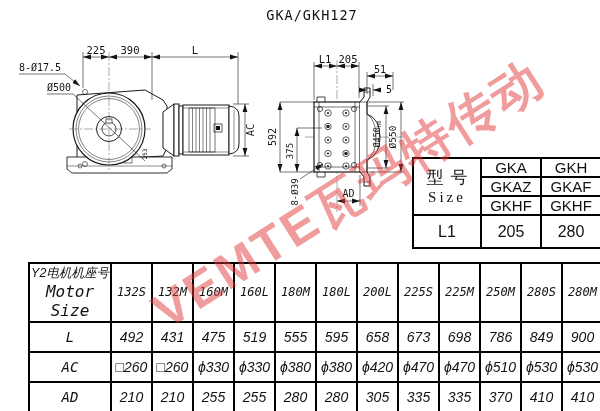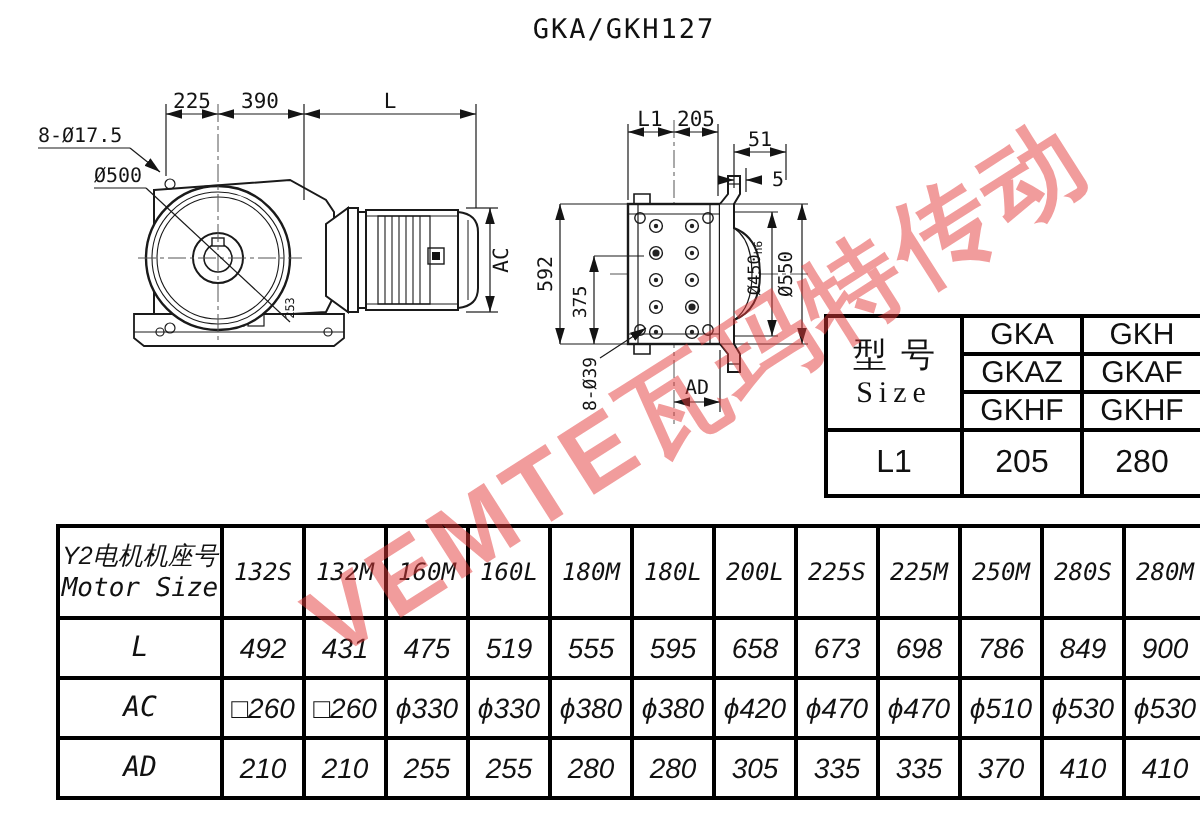--- a/index.html
+++ b/index.html
@@ -36,21 +36,21 @@
   #motor-table{
     position:absolute;left:16px;top:262px;border-collapse:collapse;table-layout:fixed;
     font-size:14px;color:#111;
   }
   #motor-table td,#motor-table th{
     border:2px solid #000;padding:0;text-align:center;vertical-align:middle;font-weight:normal;font-style:italic;
   }
   #motor-table tr.mt-hdr{height:46px;}
   #motor-table tr.mt-row{height:30px;}
   #motor-table .cn{font-size:12.5px;line-height:1.45;}
-  #motor-table .en{font-size:13px;line-height:1.2;font-family:"DejaVu Sans Mono",monospace;}
+  #motor-table .en{font-size:16px;line-height:1.2;font-family:"DejaVu Sans Mono",monospace;}
   #motor-table th.mc{font-size:12px;font-family:"DejaVu Sans Mono",monospace;}
   #motor-table th.rl{font-size:14px;font-family:"DejaVu Sans Mono",monospace;}
 </style>
 </head>
 <body>
 
 <div id="stage">
 
   <div id="page-title">GKA/GKH127</div>
 

